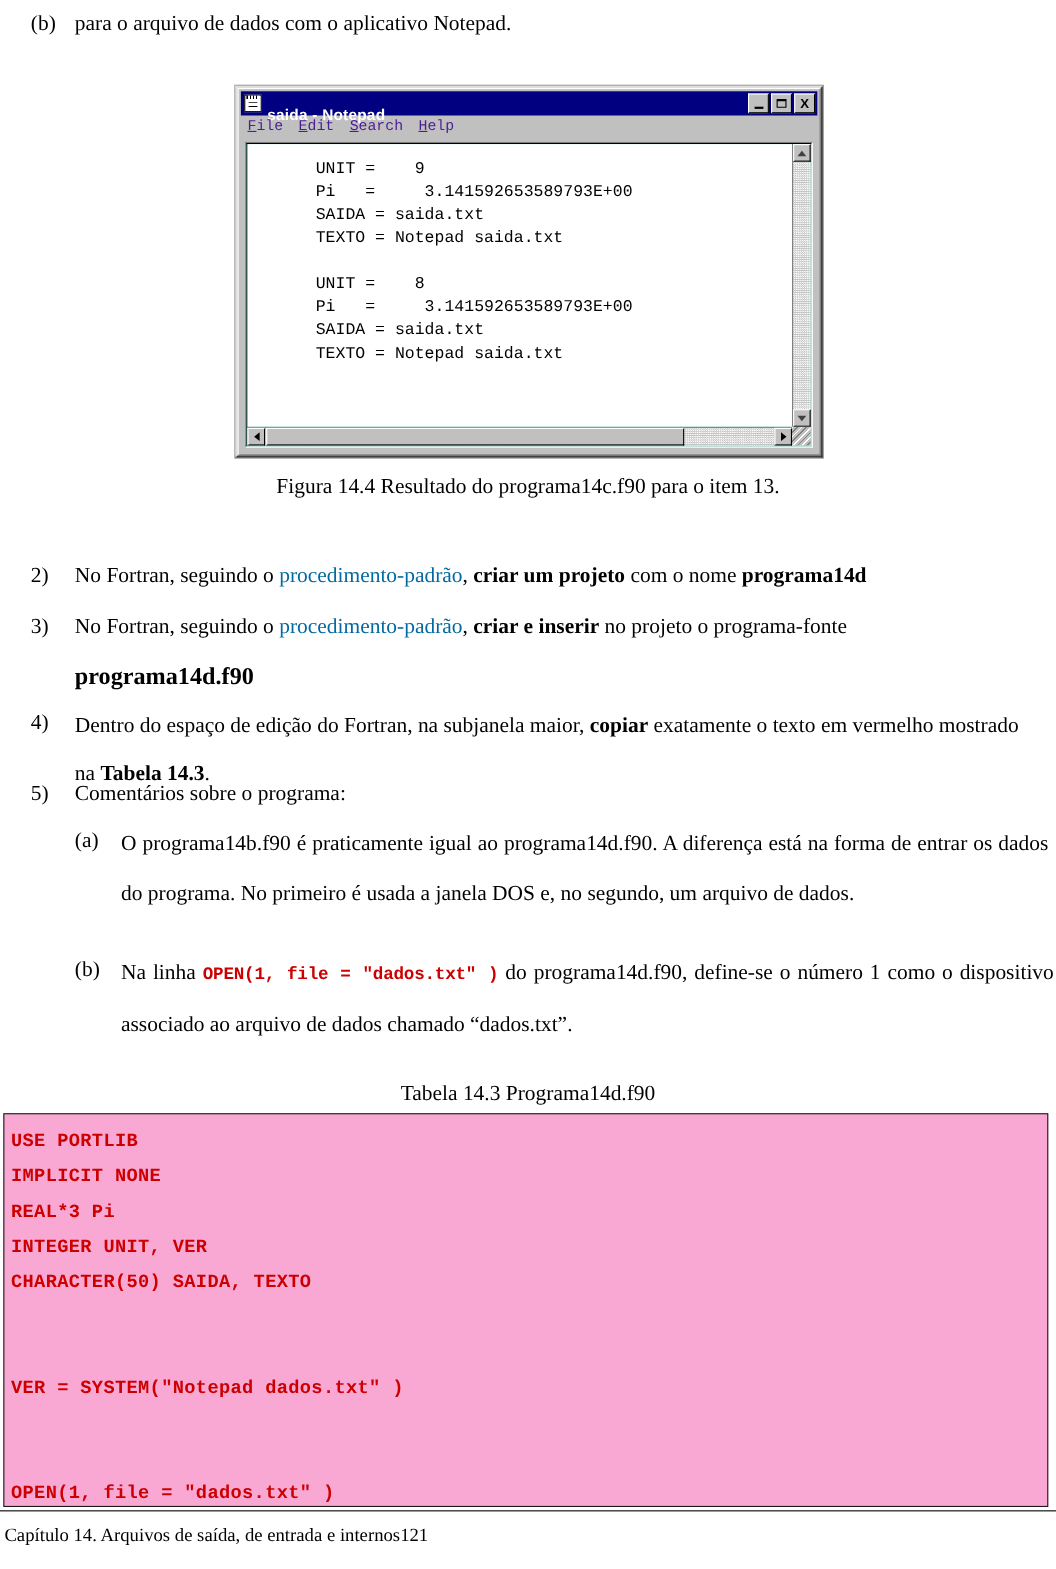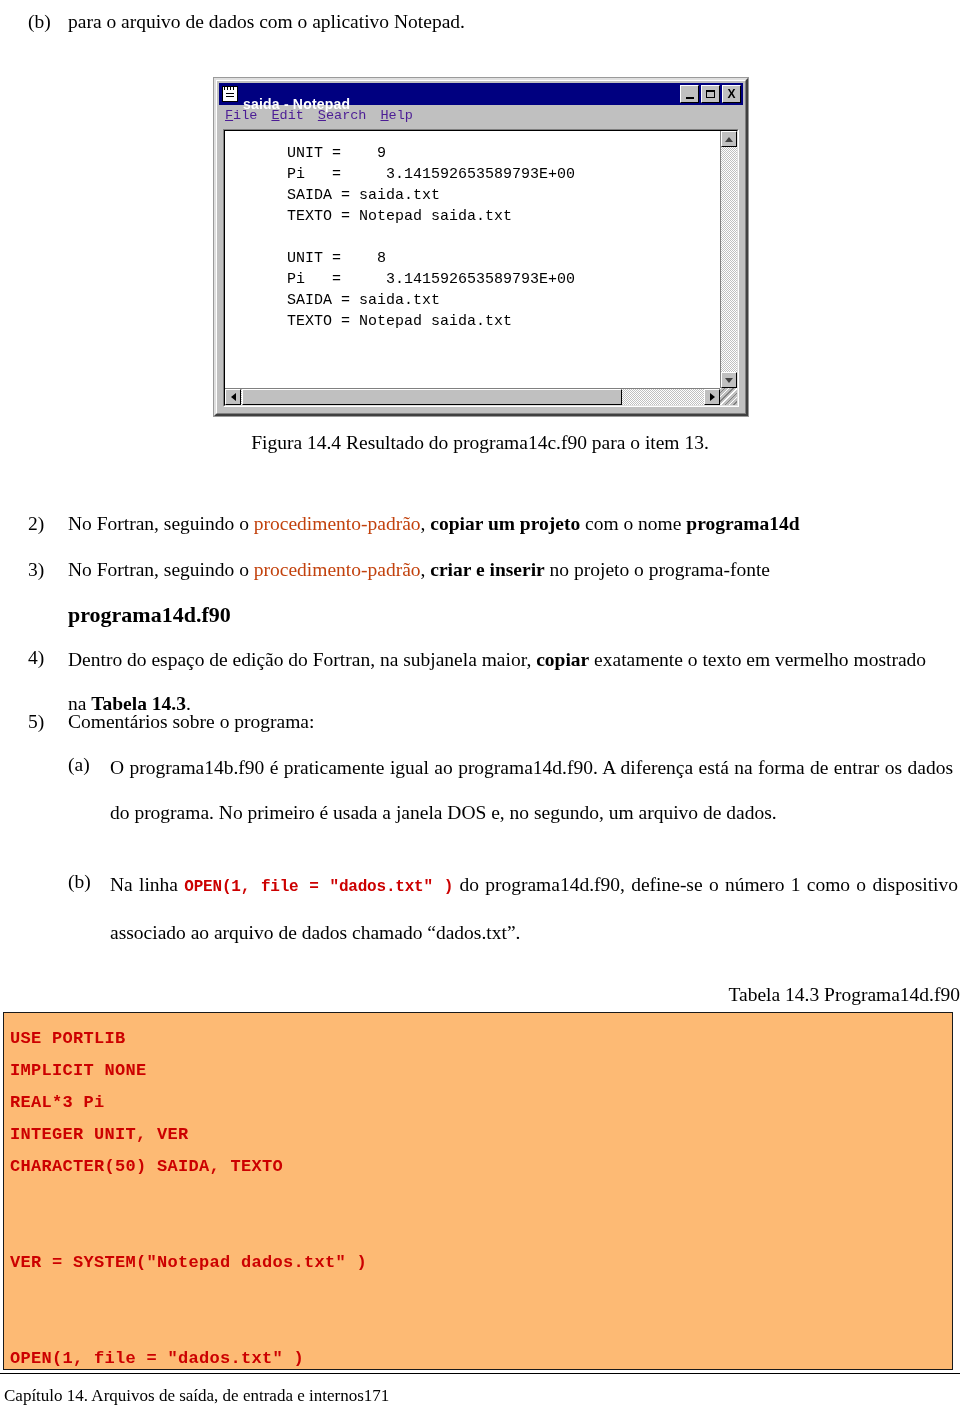--- a/index.html
+++ b/index.html
@@ -41,21 +41,21 @@
     width: 40px;
     text-align: left;
   }
   .marker.sub { width: 42px; }
   .body-text {
     flex: 1 1 auto;
   }
   .justify { text-align: justify; text-justify: inter-word; }
 
   b, .bold { font-weight: bold; }
-  .link { color: #c2410c; }
+  .link { color: #0369a1; }
   .code-inline {
     font-family: "Liberation Mono", monospace;
     color: #cc0000;
     font-size: 16px;
     font-weight: bold;
     letter-spacing: -0.2px;
   }
 
   
   .notepad-window {
@@ -255,32 +255,32 @@
     width: 960px;
     text-align: center;
     font-size: 19.5px;
     color: #000;
   }
 
   
   .table-caption {
     position: absolute;
     width: 960px;
-    text-align: right;
+    text-align: center;
     font-size: 19.5px;
   }
   .code-box {
     position: absolute;
     left: 3px;
     top: 1012px;
     width: 950px;
     height: 358px;
     border: 1.5px solid #1a1a1a;
     box-sizing: border-box;
-    background: #fdba74;
+    background: #f9a8d4;
     overflow: hidden;
     padding: 10px 0 0 6px;
   }
   .code-line {
     font-family: "Liberation Mono", monospace;
     font-weight: bold;
     font-size: 17px;
     color: #cc0000;
     line-height: 32px;
     white-space: pre;
@@ -374,21 +374,21 @@
         </div>
       </div>
 
     </div>
   </div>
 
   <div class="fig-caption" style="left:0; top:432px;">Figura 14.4 Resultado do programa14c.f90 para o item 13.</div>
 
   <div class="list-row" style="left:28px; top:504px; width:920px;">
     <span class="marker">2)</span>
-    <span class="body-text"><span>No Fortran, seguindo o </span><span class="link">procedimento-padrão</span><span>, </span><b>copiar um projeto</b><span> com o nome </span><b>programa14d</b></span>
+    <span class="body-text"><span>No Fortran, seguindo o </span><span class="link">procedimento-padrão</span><span>, </span><b>criar um projeto</b><span> com o nome </span><b>programa14d</b></span>
   </div>
 
   <div class="list-row" style="left:28px; top:550px; width:920px;">
     <span class="marker">3)</span>
     <span class="body-text justify" style="width:880px;"><span>No Fortran, seguindo o </span><span class="link">procedimento-padrão</span><span>, </span><b>criar e inserir</b><span> no projeto o programa-fonte</span></span>
   </div>
   <div class="para bold" style="left:68px; top:604px; font-size:22px;">programa14d.f90</div>
 
   <div class="list-row" style="left:28px; top:638px; width:920px;">
     <span class="marker">4)</span>
@@ -423,16 +423,16 @@
     <div class="code-line">VER = SYSTEM("Notepad dados.txt" )</div>
     <div class="code-line blank">&nbsp;</div>
     <div class="code-line blank">&nbsp;</div>
     <div class="code-line">OPEN(1, file = "dados.txt" )</div>
 
   </div>
 
   <div class="footer-rule"></div>
   <div class="footer">
     <span class="fl">Capítulo 14. Arquivos de saída, de entrada e internos</span>
-    <span class="fr">171</span>
+    <span class="fr">121</span>
   </div>
 
 </div>
 
 </body></html>

